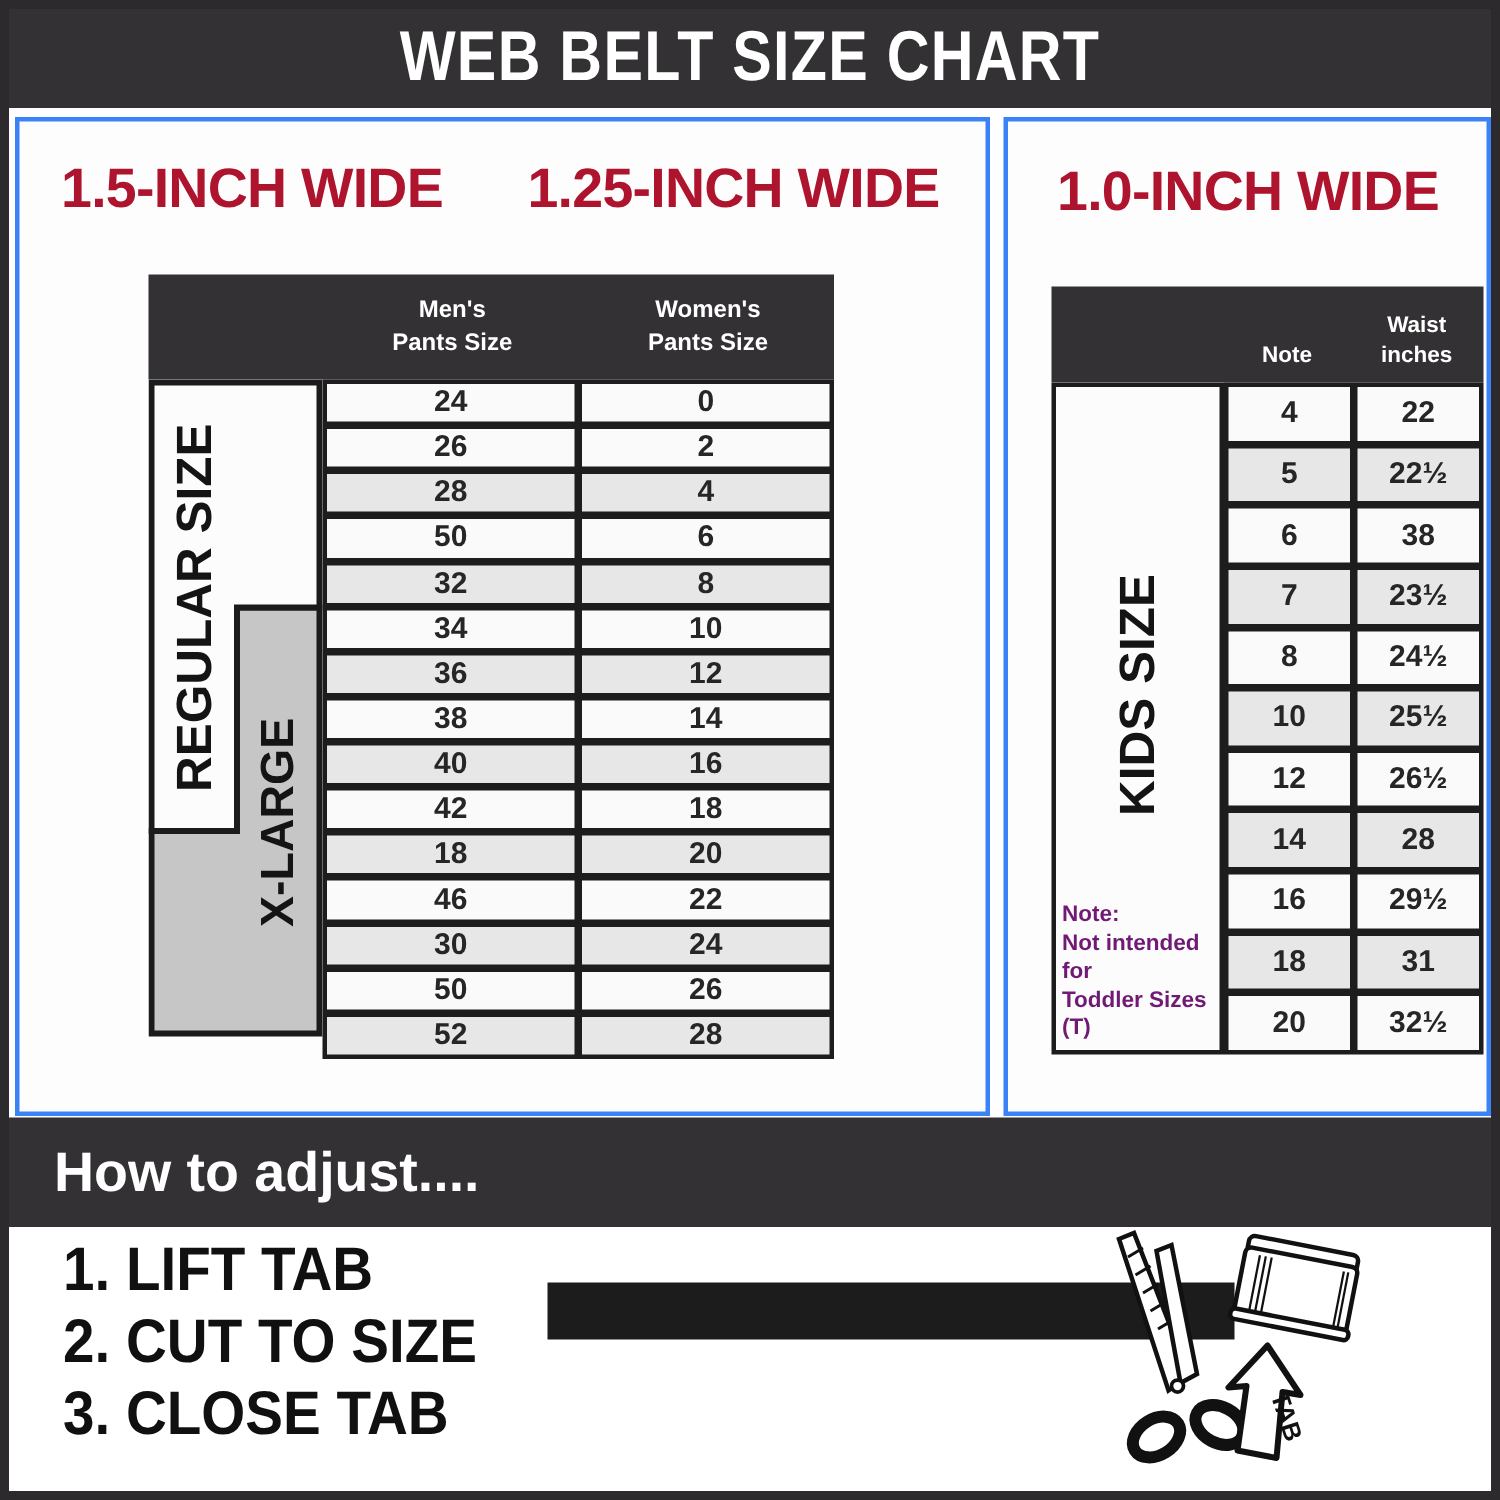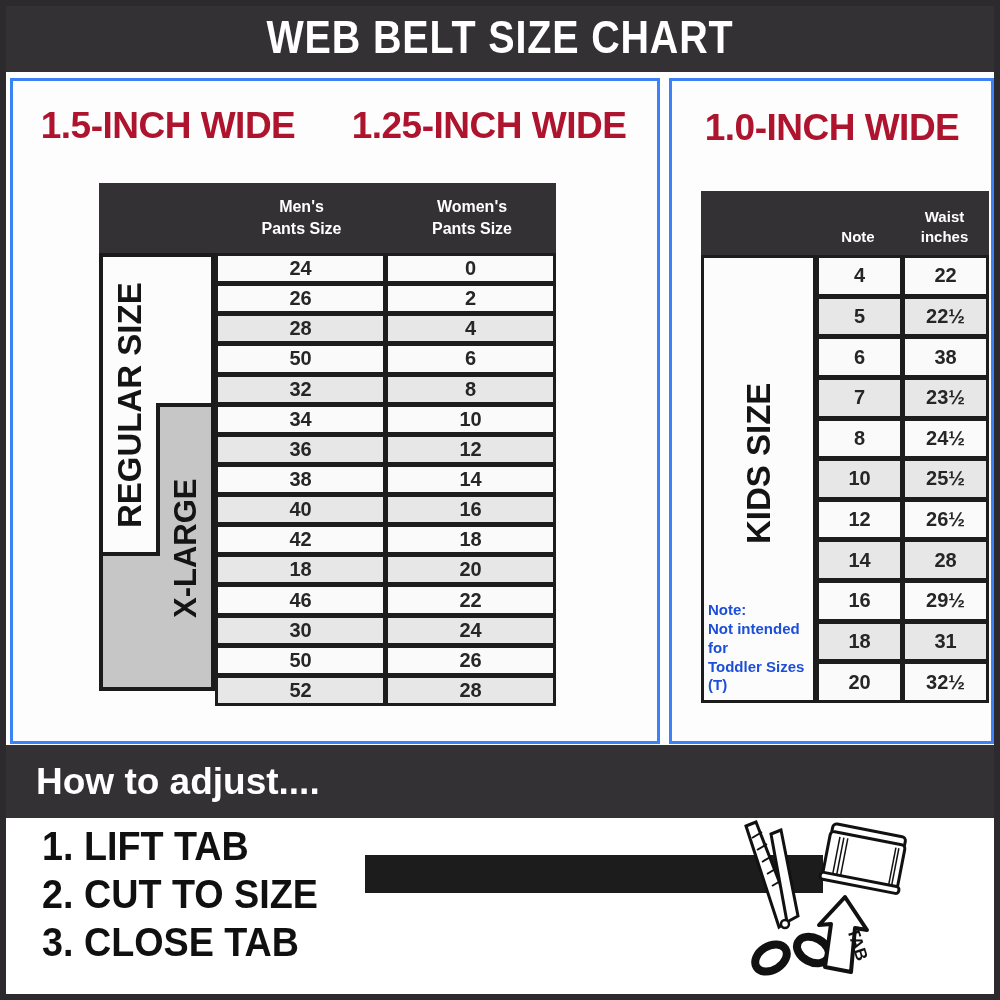--- a/index.html
+++ b/index.html
@@ -55,21 +55,21 @@
   .rtable .th-spacer { width:115px; }
   .rtable .th-size   { width:84px; }
   .rtable .th-waist  { width:89px; }
   .rdata { left:115px; top:64px; width:173px; height:448px; grid-template-rows:repeat(11,1fr); }
   .rdata .tcell:first-child { width:81px; }
   .rdata .tcell:last-child  { flex:1; }
   .rdata .trow:nth-child(even) .tcell { background:#e8e7e8; }
   .rlabelbox { position:absolute; left:0; top:64px; width:115px; height:448px;
                background:#fcfcfc; border:3px solid #1c1c1c; }
   .vlabel-kids { left:0; top:40px; width:109px; height:330px; font-size:33px; }
-  .kids-note { position:absolute; left:4px; bottom:5px; color:#1d4ed8; font-weight:bold;
+  .kids-note { position:absolute; left:4px; bottom:5px; color:#701a75; font-weight:bold;
                font-size:15px; line-height:1.25; white-space:pre-line;margin-top:28px; }
 
   
   .howbar { position:absolute; left:6px; top:745px; width:988px; height:73px; background:#333134;
             display:flex; align-items:center; }
   .howbar span { color:#fff; font-weight:bold; font-size:37px; padding-left:30px; }
   .steps { position:absolute; left:42px; top:822px; color:#101010; font-weight:bold; font-size:41px;
            line-height:48px; transform:scaleX(.92); transform-origin:left top; white-space:nowrap; }
   .belt-art { position:absolute; left:355px; top:806px; width:580px; height:188px; }
 </style>

